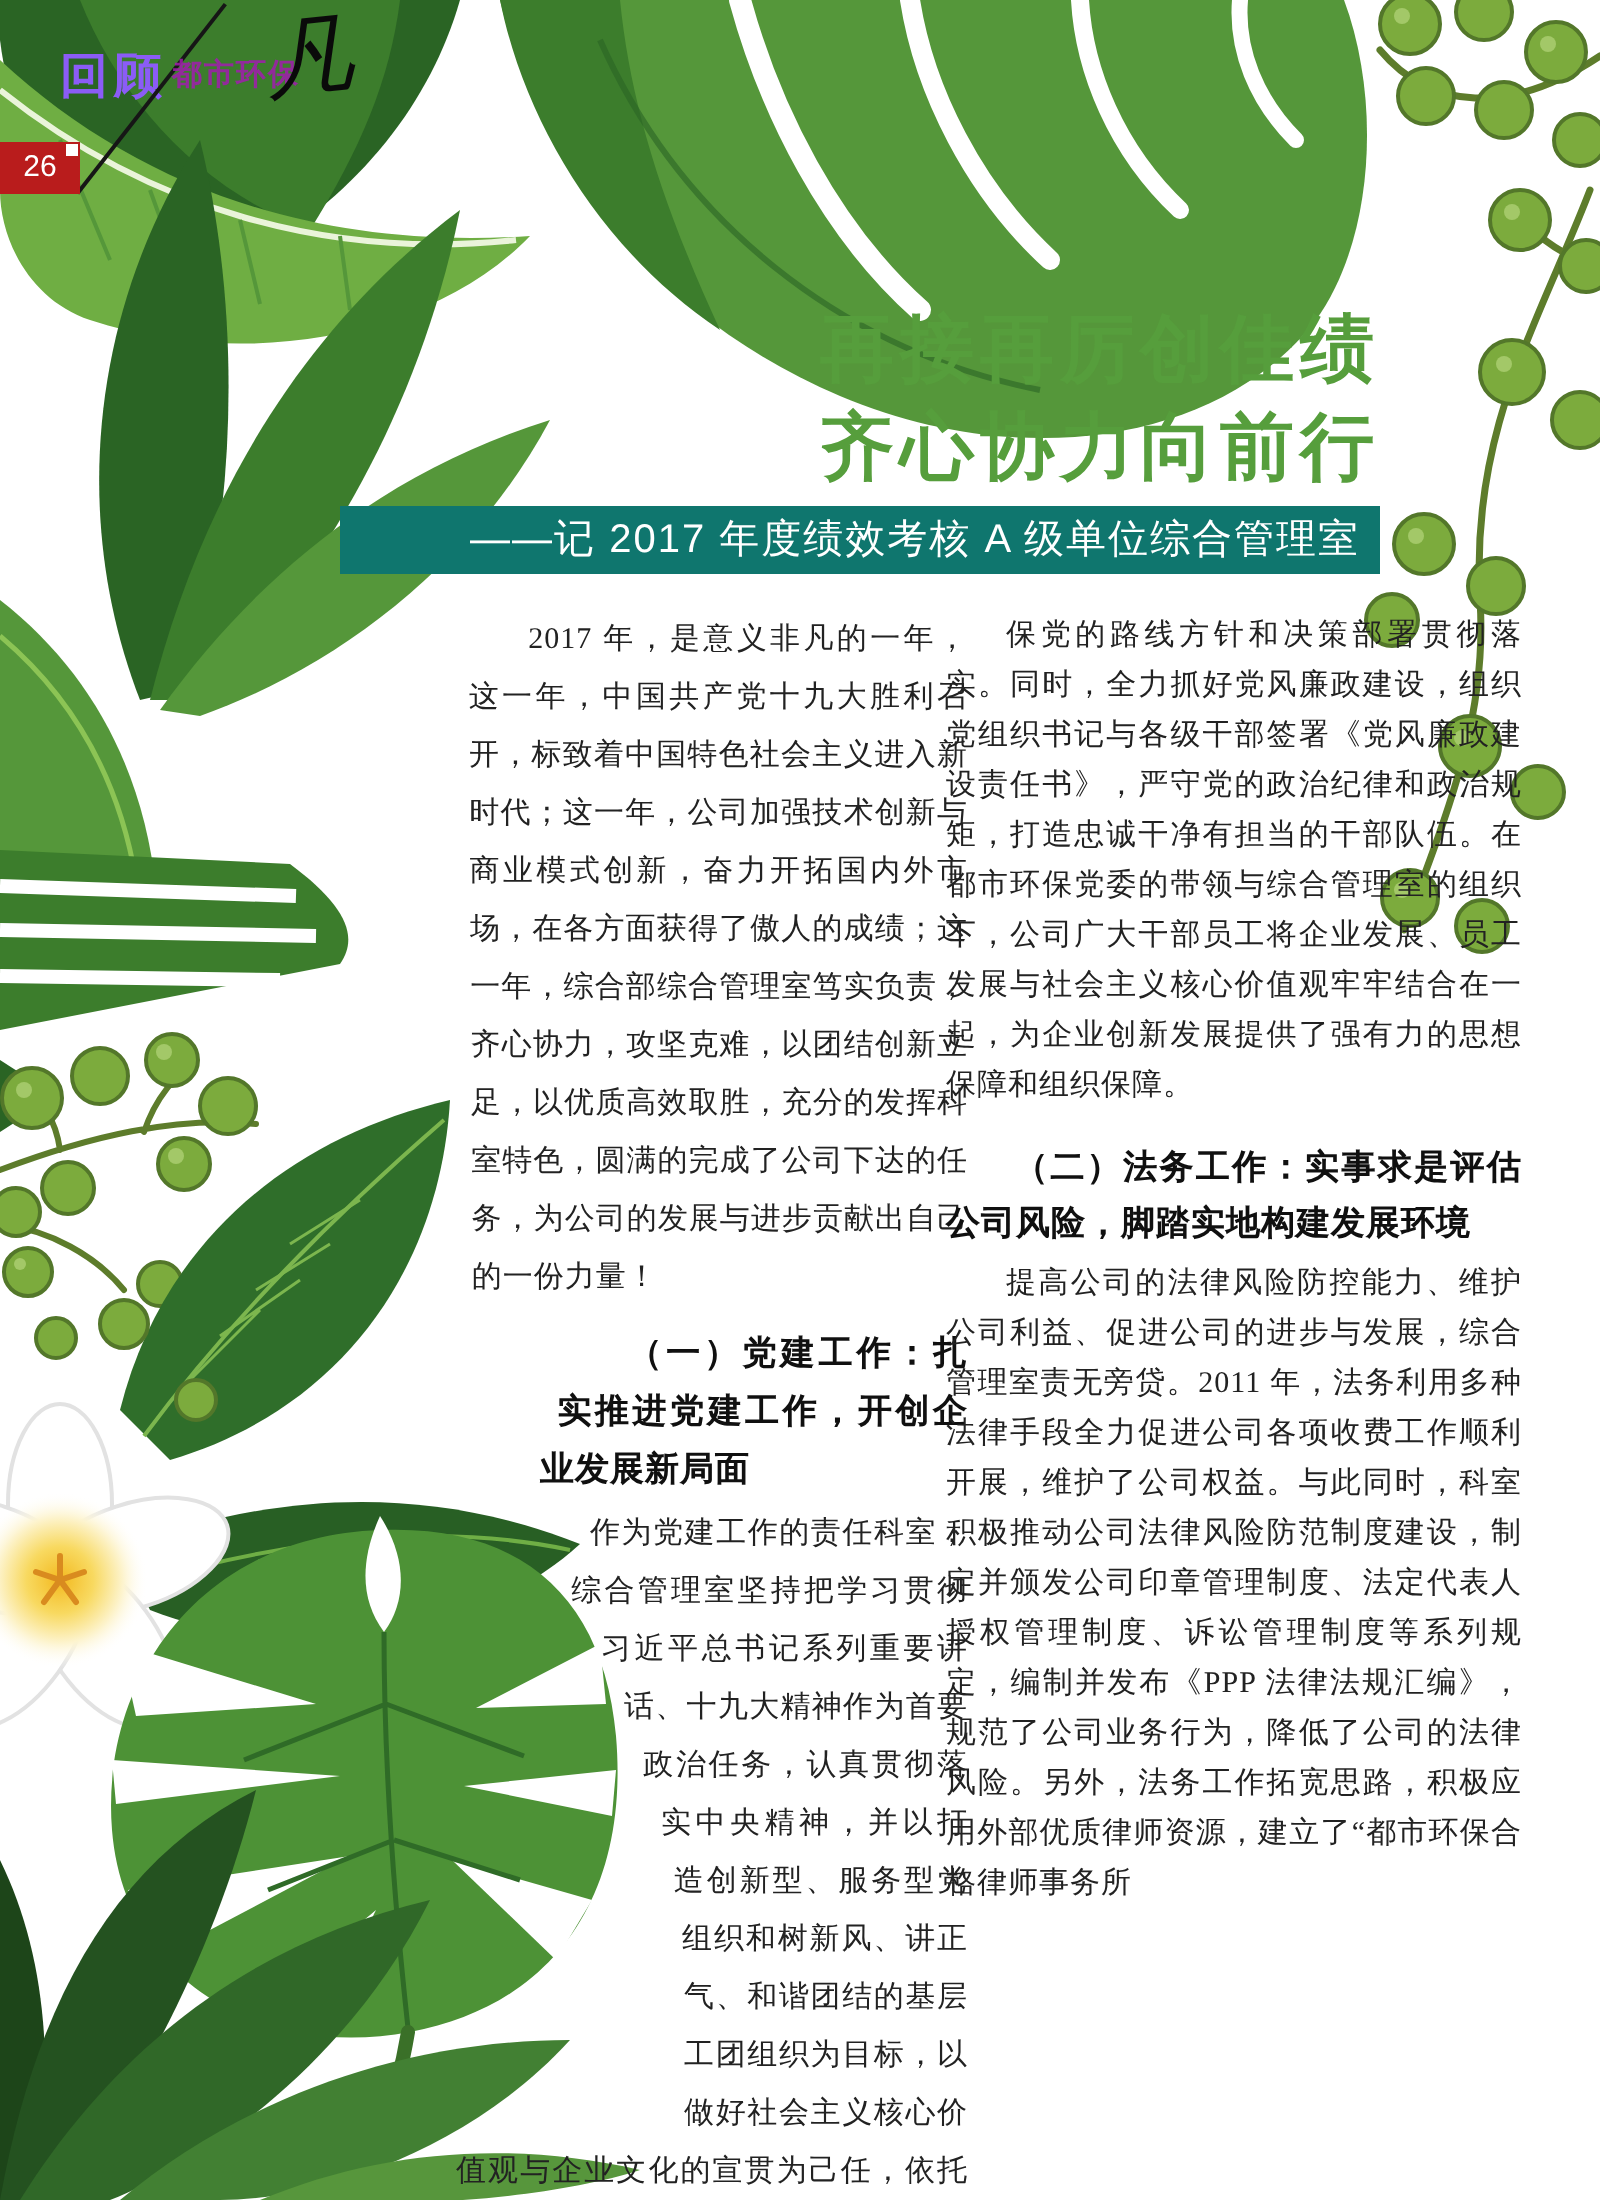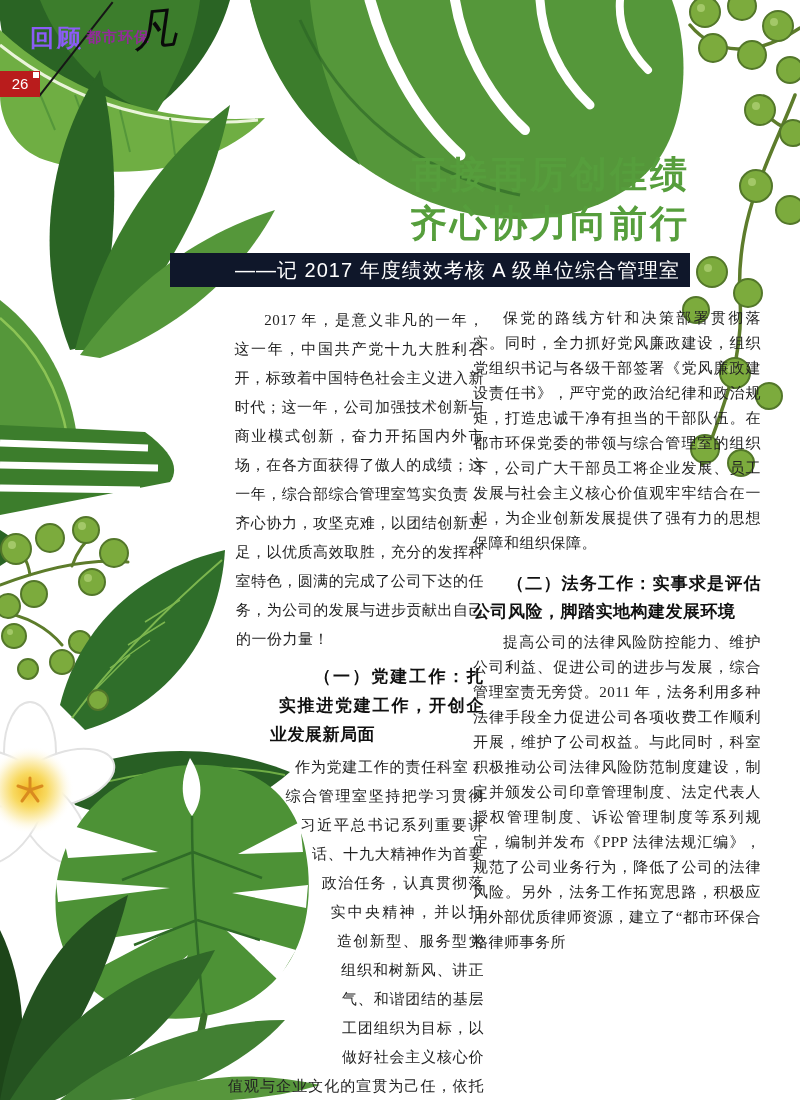--- a/index.html
+++ b/index.html
@@ -42,21 +42,21 @@
   .title-block{
     position:absolute;right:110px;top:150px;z-index:2;text-align:right;
     font-family:"Liberation Sans",sans-serif;
   }
   .title-line{
     font-size:37px;font-weight:bold;letter-spacing:3px;line-height:49px;
     color:#569e3c;white-space:nowrap;
   }
   .title-band{
     position:absolute;left:170px;top:253px;width:520px;height:34px;z-index:2;
-    background:#0f172a;color:#ffffff;box-sizing:border-box;
+    background:#0f766e;color:#ffffff;box-sizing:border-box;
     font-family:"Liberation Sans",sans-serif;font-size:20px;line-height:34px;
     text-align:right;padding-right:10px;letter-spacing:1px;white-space:nowrap;
   }
   
   .col{position:absolute;top:306px;z-index:2;color:#222222;}
   .col-left{left:228px;width:256px;}
   .col-right{left:473px;width:288px;}
   .para{
     margin:0;font-size:15px;text-align:justify;text-justify:inter-ideograph;
     text-indent:2em;letter-spacing:0.5px;

